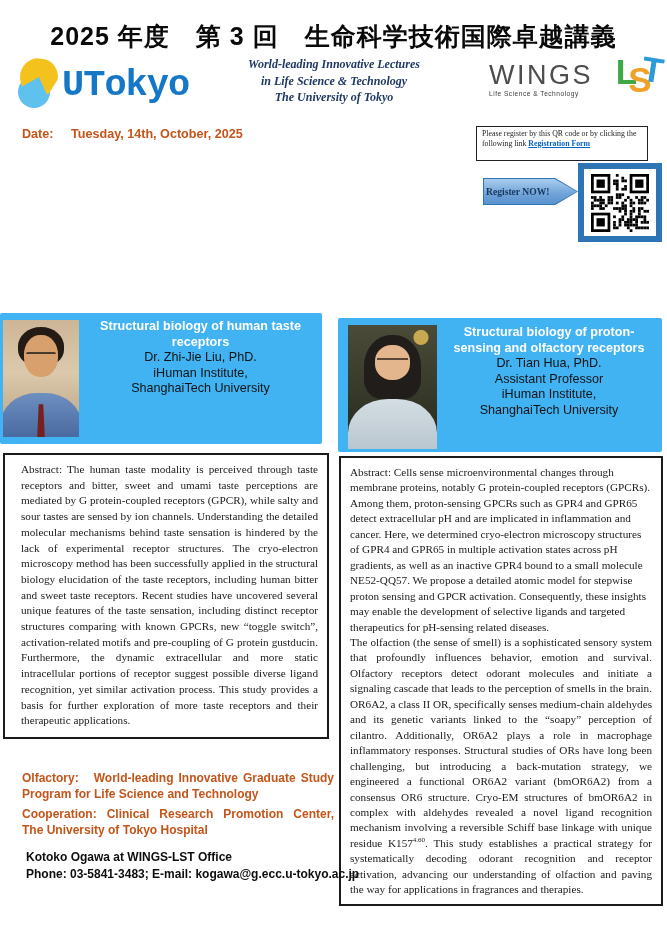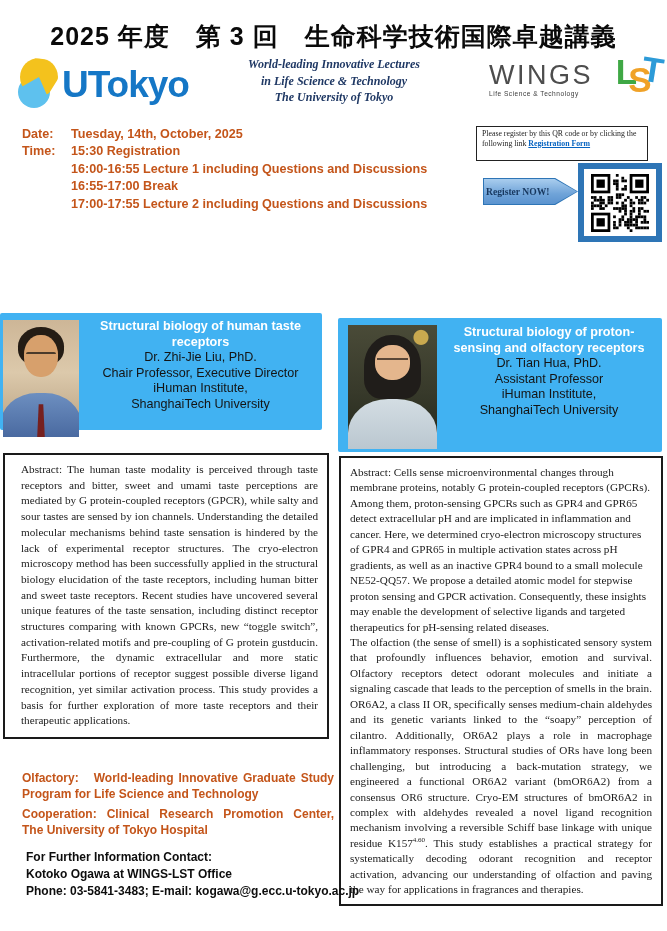--- a/index.html
+++ b/index.html
@@ -8,21 +8,21 @@
 
   
   .title{position:absolute;top:20px;left:0;width:667px;text-align:center;
          font-size:25px;font-weight:bold;color:#0a0a0a;letter-spacing:1px;}
   .utokyo{position:absolute;left:12px;top:58px;display:flex;align-items:center;}
   .utokyo .mark{position:relative;width:50px;height:54px;}
   .utokyo .mark .bluec{position:absolute;left:6px;top:18px;width:32px;height:32px;border-radius:50%;
          background:#5ec1ee;}
   .utokyo .mark .leaf{position:absolute;left:8px;top:0;width:38px;height:38px;border-radius:50%;
          background:#f4c21d;clip-path:polygon(50% 50%,0 78%,0 12%,40% 0,100% 8%,100% 55%,72% 100%);}
-  .utokyo .word{font-family:Liberation Sans, sans-serif;font-weight:bold;font-size:37px;
+  .utokyo .word{font-family:Liberation Mono, monospace;font-weight:bold;font-size:37px;
          color:#1577c6;letter-spacing:-1px;}
   .motto{position:absolute;left:228px;top:56px;width:212px;text-align:center;
          font-family:"Liberation Serif",serif;font-style:italic;font-weight:bold;
          font-size:12px;line-height:16.5px;color:#1f3864;}
   .wings{position:absolute;left:489px;top:62px;width:172px;height:58px;}
   .wings .word{font-size:27px;color:#4d4d4d;letter-spacing:2.5px;line-height:27px;}
   .wings .sub{font-size:6.6px;color:#3c3c3c;letter-spacing:0.5px;margin-top:1px;}
   .wings .lst{position:absolute;right:-2px;top:-8px;font-weight:800;font-size:35px;line-height:35px;}
   .wings .lst b{display:inline-block;}
   .wings .lst .L{color:#3fa845;}
@@ -45,21 +45,21 @@
   .arrow .inner{position:absolute;left:1px;top:1px;right:1px;bottom:1px;
          clip-path:polygon(0 0,76% 0,100% 50%,76% 100%,0 100%);
          background:linear-gradient(180deg,#a9cdee 0%,#6fa3d8 60%,#5b93cf 100%);
          display:flex;align-items:center;justify-content:flex-start;padding-left:2px;box-sizing:border-box;
          font-family:"Liberation Serif",serif;font-weight:bold;font-size:9.6px;color:#17375e;}
   .qrframe{position:absolute;left:578px;top:163px;width:72px;height:67px;background:#fff;
            border:6px solid #2e75b6;display:flex;align-items:center;justify-content:center;}
 
   
   .card{position:absolute;background:#41b2f2;border-radius:2px;}
-  .card.left{left:0;top:313px;width:322px;height:117px;}
+  .card.left{left:0;top:313px;width:322px;height:131px;}
   .card.right{left:338px;top:318px;width:324px;height:134px;}
   .cardtext{position:absolute;text-align:center;font-size:12.6px;line-height:15.6px;color:#141414;}
   .cardtext .talk{font-weight:bold;color:#ffffff;}
   .card.left .cardtext{left:84px;right:5px;top:6px;}
   .card.right .cardtext{left:104px;right:6px;top:7px;}
 
   .photo{position:absolute;overflow:hidden;}
   .photo i{position:absolute;display:block;}
   .photo-left{left:3px;top:320px;width:76px;height:117px;
       background:linear-gradient(180deg,#cdb697 0%,#dcc9ab 45%,#b49d7e 100%);}
@@ -125,29 +125,20 @@
     <div class="sub">Life Science &amp; Technology</div>
     <div class="lst">
       <b class="L">L</b><b class="S">S</b><b class="T">T</b>
     </div>
   </div>
 
   <div class="sched orange">
     <div class="row">
       <span class="lbl">Date:</span>
       <span>Tuesday, 14th, October, 2025</span>
-    </div>
-    <div class="row">
-      <span class="lbl">Time:</span>
-      <span>
-        <div>15:30 Registration</div>
-        <div>16:00-16:55 Lecture 1 including Questions and Discussions</div>
-        <div>16:55-17:00 Break</div>
-        <div>17:00-17:55 Lecture 2 including Questions and Discussions</div>
-      </span>
     </div>
   </div>
 
   <div class="venue orange">
   </div>
 
   <div class="regbox">
     <span>Please register by this QR code or by clicking the following link</span>
     <a>Registration Form</a>
   </div>
@@ -285,21 +276,20 @@
         <rect x="0" y="38.666666666666664" width="19.333333333333332" height="19.333333333333332" fill="#000"></rect>
         <rect x="2.761904761904762" y="41.42857142857143" width="13.80952380952381" height="13.80952380952381" fill="#fff"></rect>
         <rect x="5.523809523809524" y="44.19047619047619" width="8.285714285714285" height="8.285714285714285" fill="#000"></rect>
       </svg>
   </div>
 
   <div class="card left">
     <div class="cardtext">
       <div class="talk">Structural biology of human taste receptors</div>
       <div>Dr. Zhi-Jie Liu, PhD.</div>
-      <div>Chair Professor, Executive Director</div>
       <div>iHuman Institute,</div>
       <div>ShanghaiTech University</div>
     </div>
   </div>
   <div class="photo photo-left">
     <i class="hair"></i>
       <i class="face"></i>
       <i class="glasses"></i>
       <i class="shirt"></i>
       <i class="tie"></i>
@@ -332,18 +322,17 @@
   <div class="orgblock orange">
     <p class="just">
       <span class="lbl1">Olfactory:</span><span>World-leading Innovative Graduate Study Program for Life Science and Technology</span>
     </p>
     <p class="just">
       <span class="lbl2">Cooperation:</span><span>Clinical Research Promotion Center, The University of Tokyo Hospital</span>
     </p>
   </div>
 
   <div class="contact">
-    <div>For Further Information Contact:</div>
     <div>Kotoko Ogawa at WINGS-LST Office</div>
     <div>Phone: 03-5841-3483; E-mail: kogawa@g.ecc.u-tokyo.ac.jp</div>
   </div>
 
 </div>
 
 </body></html>

